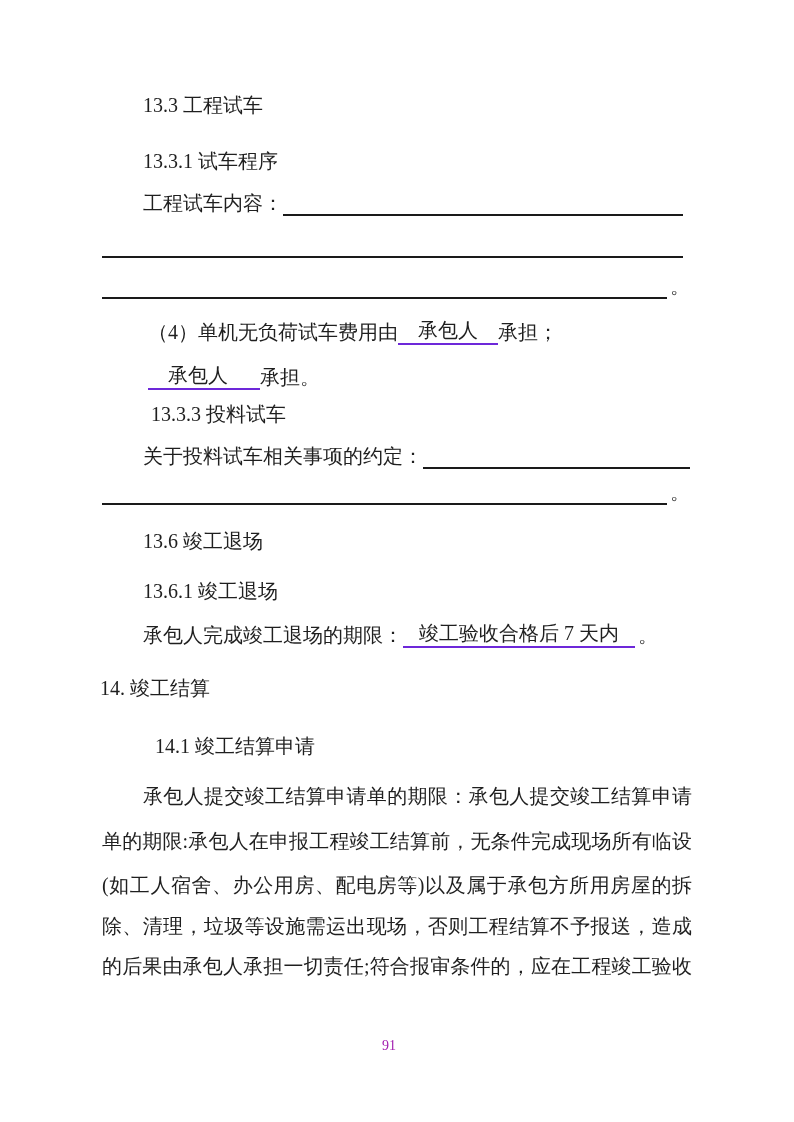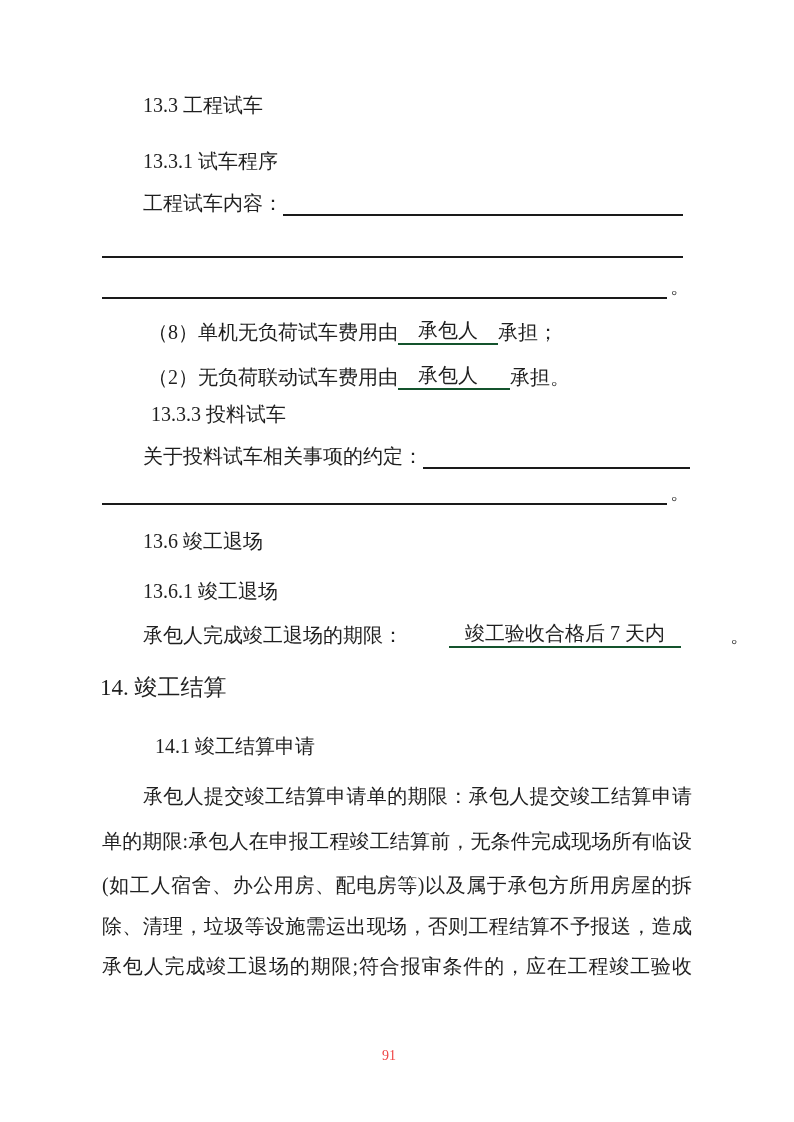--- a/index.html
+++ b/index.html
@@ -7,27 +7,27 @@
   .page {
     position: relative;
     width: 794px;
     height: 1122px;
     background: #ffffff;
     font-family: "Liberation Serif", "DejaVu Serif", serif;
     color: #1f1f1f;
     overflow: hidden;
   }
   .line { position: absolute; font-size: 20px; line-height: 26px; white-space: nowrap; }
-  .h1 { font-size: 23px; line-height: 28px; }
+  .h1 { font-size: 20px; line-height: 28px; }
   .row { position: absolute; display: flex; align-items: flex-end; }
   .lbl { font-size: 20px; line-height: 26px; white-space: nowrap; }
   .blank { flex: 1; border-bottom: 2px solid #1a1a1a; height: 26px; }
   .fill {
     display: inline-block;
-    border-bottom: 2px solid #14532d;
+    border-bottom: 2px solid #6d28d9;
     font-size: 20px; line-height: 26px;
     text-align: center;
     white-space: nowrap;
   }
   .rule { position: absolute; border-bottom: 2px solid #1a1a1a; }
   .period { font-size: 20px; line-height: 26px; padding-left: 3px; white-space: nowrap; }
   .para-line {
     position: absolute;
     left: 102px;
     width: 590px;
@@ -36,22 +36,21 @@
     text-align: justify;
     text-align-last: justify;
     white-space: nowrap;
   }
   .indent { padding-left: 41px; }
   .page-num {
     position: absolute;
     left: 0; right: 16px;
     text-align: center;
     font-size: 14px;
-    color: #ef4444;
-    margin-top: 10px;
+    color: #a21caf;
   }
 </style>
 </head>
 <body>
 
 <div class="page">
 
   <div class="line" style="top:92px; left:143px;">13.3 工程试车</div>
 
   <div class="line" style="top:148px; left:143px;">13.3.1 试车程序</div>
@@ -62,58 +61,57 @@
   </div>
 
   <div class="rule" style="top:232px; left:102px; width:581px; height:26px;"></div>
 
   <div class="row" style="top:273px; left:102px; right:104px;">
     <span class="blank"></span>
     <span class="period">。</span>
   </div>
 
   <div class="row" style="top:317px; left:148px;">
-    <span class="lbl">（8）单机无负荷试车费用由</span>
+    <span class="lbl">（4）单机无负荷试车费用由</span>
     <span class="fill" style="padding:0 20px;">承包人</span>
     <span class="lbl">承担；</span>
   </div>
 
   <div class="row" style="top:362px; left:148px;">
-    <span class="lbl">（2）无负荷联动试车费用由</span>
     <span class="fill" style="padding:0 32px 0 20px;">承包人</span>
     <span class="lbl">承担。</span>
   </div>
 
   <div class="line" style="top:401px; left:143px;margin-left:8px;">13.3.3 投料试车</div>
 
   <div class="row" style="top:443px; left:143px; right:104px;">
     <span class="lbl">关于投料试车相关事项的约定：</span>
     <span class="blank"></span>
   </div>
 
   <div class="row" style="top:479px; left:102px; right:104px;">
     <span class="blank"></span>
     <span class="period">。</span>
   </div>
 
   <div class="line" style="top:528px; left:143px;">13.6 竣工退场</div>
 
   <div class="line" style="top:578px; left:143px;">13.6.1 竣工退场</div>
 
-  <div class="row" style="top:620px; left:143px;gap:46px;">
+  <div class="row" style="top:620px; left:143px;">
     <span class="lbl">承包人完成竣工退场的期限：</span>
     <span class="fill" style="padding:0 16px;">竣工验收合格后 7 天内</span>
     <span class="period">。</span>
   </div>
 
   <div class="line h1" style="top:674px; left:100px;">14. 竣工结算</div>
 
   <div class="line" style="top:733px; left:143px;margin-left:12px;">14.1 竣工结算申请</div>
 
   <div class="para-line" style="top:828px;">单的期限:承包人在申报工程竣工结算前，无条件完成现场所有临设</div>
   <div class="para-line indent" style="top:783px;">承包人提交竣工结算申请单的期限：承包人提交竣工结算申请</div>
   <div class="para-line" style="top:872px;">(如工人宿舍、办公用房、配电房等)以及属于承包方所用房屋的拆</div>
   <div class="para-line" style="top:913px;">除、清理，垃圾等设施需运出现场，否则工程结算不予报送，造成</div>
-  <div class="para-line" style="top:953px;">承包人完成竣工退场的期限;符合报审条件的，应在工程竣工验收</div>
+  <div class="para-line" style="top:953px;">的后果由承包人承担一切责任;符合报审条件的，应在工程竣工验收</div>
 
   <div class="page-num" style="top:1038px;">91</div>
 
 </div>
 
 </body></html>

